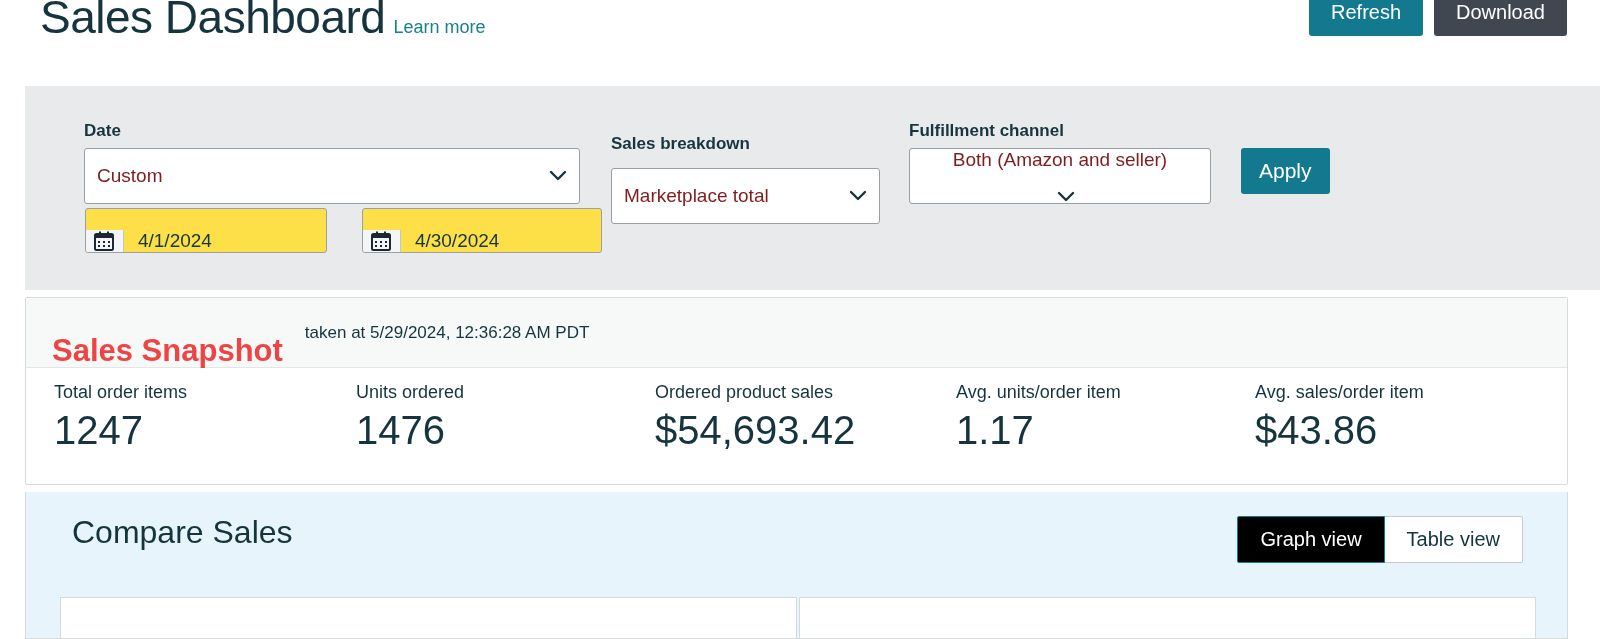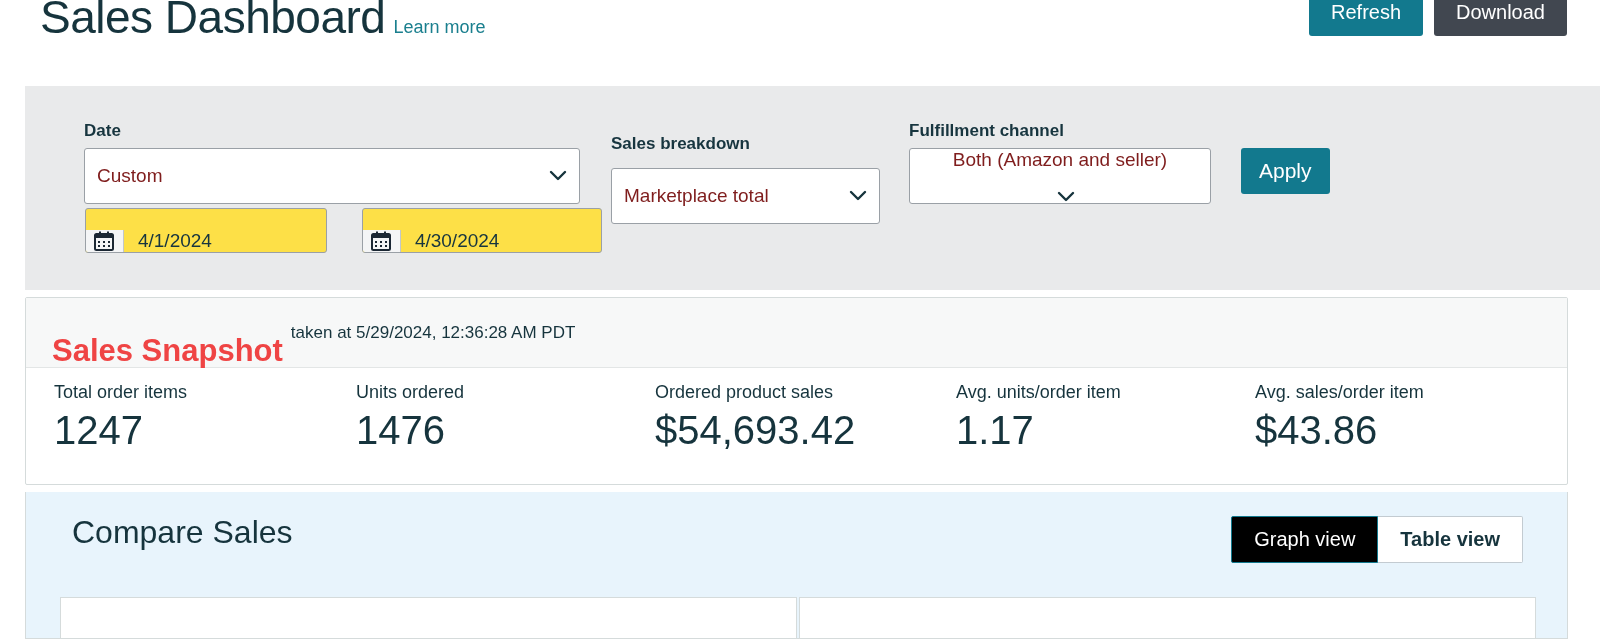--- a/index.html
+++ b/index.html
@@ -71,21 +71,21 @@
   
   .snapshot {
     position: absolute; left: 25px; top: 297px; width: 1543px; height: 188px;
     background: #fff; border: 1px solid #d5dbdb; border-radius: 2px;
   }
   .snapshot-head {
     height: 70px; background: #f7f8f8; border-bottom: 1px solid #e3e6e6;
     display: flex; align-items: center; padding-left: 26px;
   }
   .snapshot-title { font-size: 31px; color: #ef4444; font-weight: 700; white-space: nowrap; margin-top: 36px; }
-  .snapshot-sub { font-size: 17px; color: #16343d; margin-left: 8px; white-space: nowrap; }
+  .snapshot-sub { font-size: 17px; color: #16343d; margin-left: 22px; white-space: nowrap; }
   .metrics { display: block; position: relative; height: 116px; }
   .metric { position: absolute; top: 13px; }
   .metric-label { font-size: 18px; color: #16343d; white-space: nowrap; line-height: 22px; }
   .metric-value {
     font-size: 40px; color: #16343d; white-space: nowrap; line-height: 50px; margin-top: 2px;
     font-weight: 400;
   }
 
   
   .compare {
@@ -96,21 +96,21 @@
     position: absolute; left: 46px; top: 22px; font-size: 32px; color: #16343d;
     white-space: nowrap;
   }
   .viewtoggle { position: absolute; right: 44px; top: 24px; display: flex; }
   .vt {
     font-size: 20px; padding: 10px 22px; cursor: pointer; border: 1px solid #c3cbd1;
     background: #fff; color: #16343d; white-space: nowrap; line-height: 25px;
   }
   .vt.active { background: #000000; color: #fff; border-color: #12798e; }
   .vt:first-child { border-radius: 2px 0 0 2px; }
-  .vt:last-child { border-radius: 0 2px 2px 0; border-left: none; font-weight: bold; }
+  .vt:last-child { border-radius: 0 2px 2px 0; border-left: none; }
   .panel-row { position: absolute; left: 34px; top: 105px; display: flex; gap: 2px; }
   .panel {
     background: #fff; border: 1px solid #d5dbdb; height: 42px;
   }
   .panel-a { width: 737px; }
   .panel-b { width: 737px; }
 </style>
 </head>
 <body>
 

